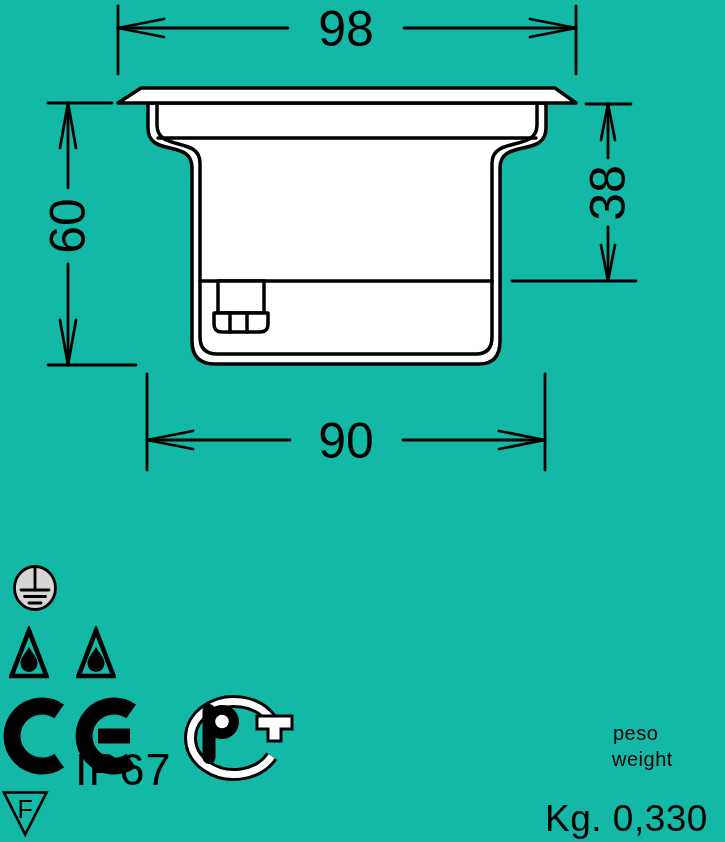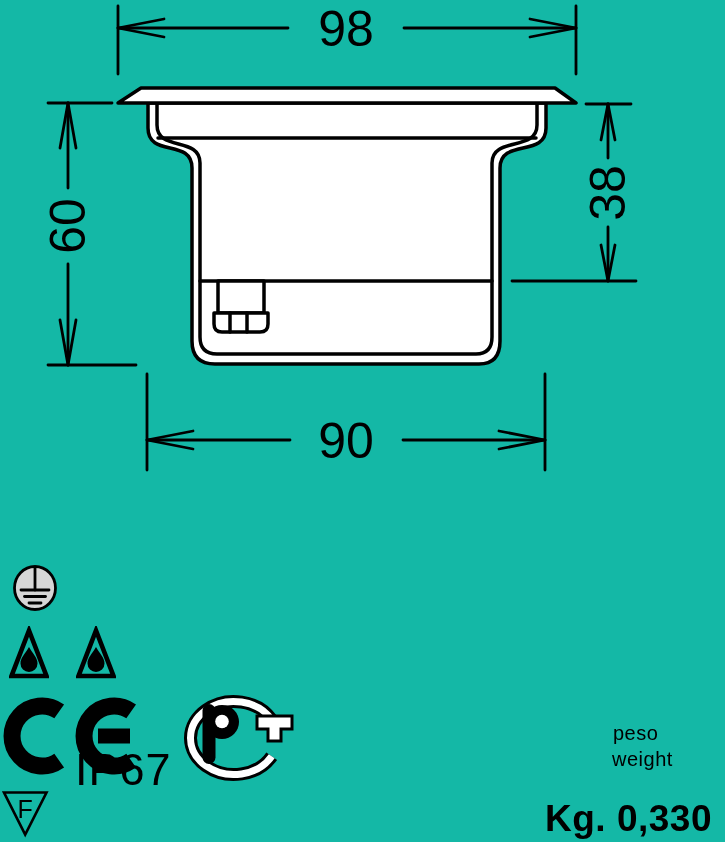--- a/index.html
+++ b/index.html
@@ -124,15 +124,15 @@
   </svg>
 
   <svg class="abs" style="left:2px;top:790px;" width="47" height="48" viewBox="0 0 47 48">
     <path d="M2,2.5 L44.5,2.5 L23.2,44.5 Z" fill="none" stroke="#000" stroke-width="2.6" stroke-linejoin="miter"></path>
     <text x="23.2" y="28" text-anchor="middle" style="font-size:25px;">F</text>
   </svg>
   <div class="abs ip-text" style="left:55px;top:744px;margin-left:20px;">IP67</div>
 
   <div class="abs weight-label" style="left:613px;top:721px;">peso</div>
   <div class="abs weight-label italic" style="left:612px;top:747px;">weight</div>
-  <div class="abs weight-value" style="left:545px;top:798px;font-weight:bold;">Kg. 0,330</div>
+  <div class="abs weight-value" style="left:545px;top:798px;">Kg. 0,330</div>
 
 </div>
 
 </body></html>

